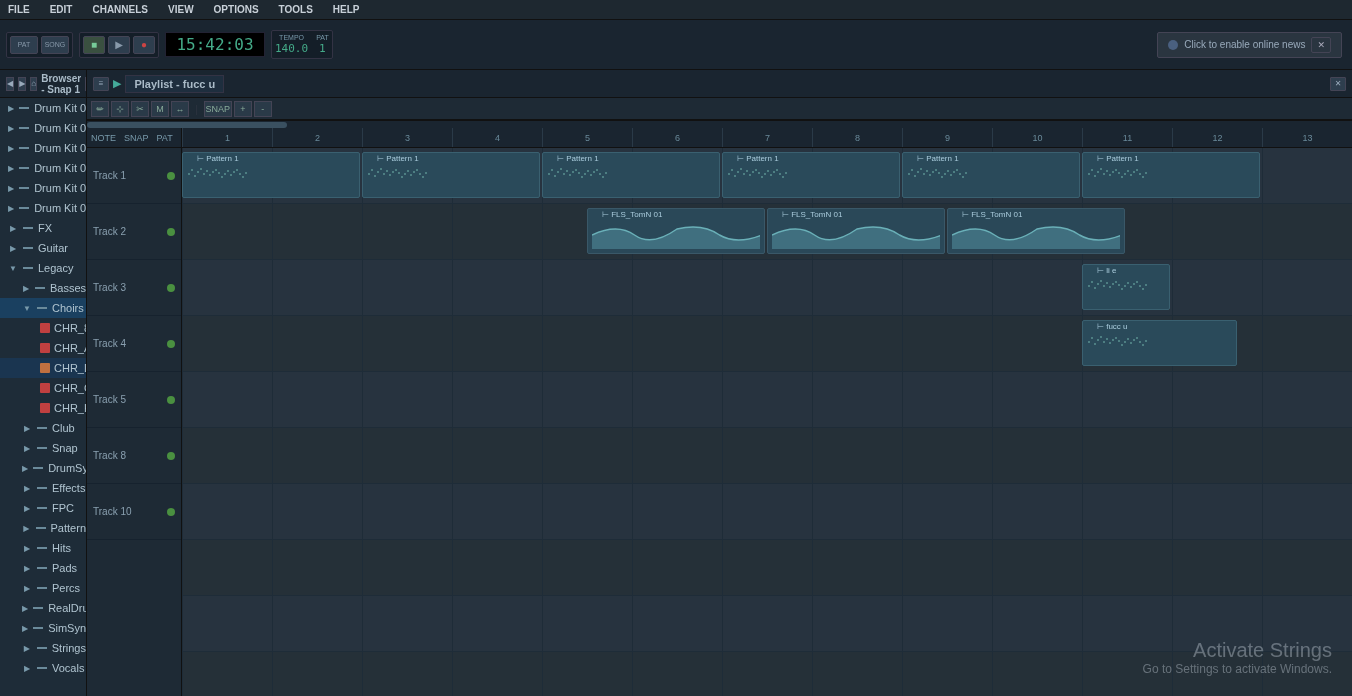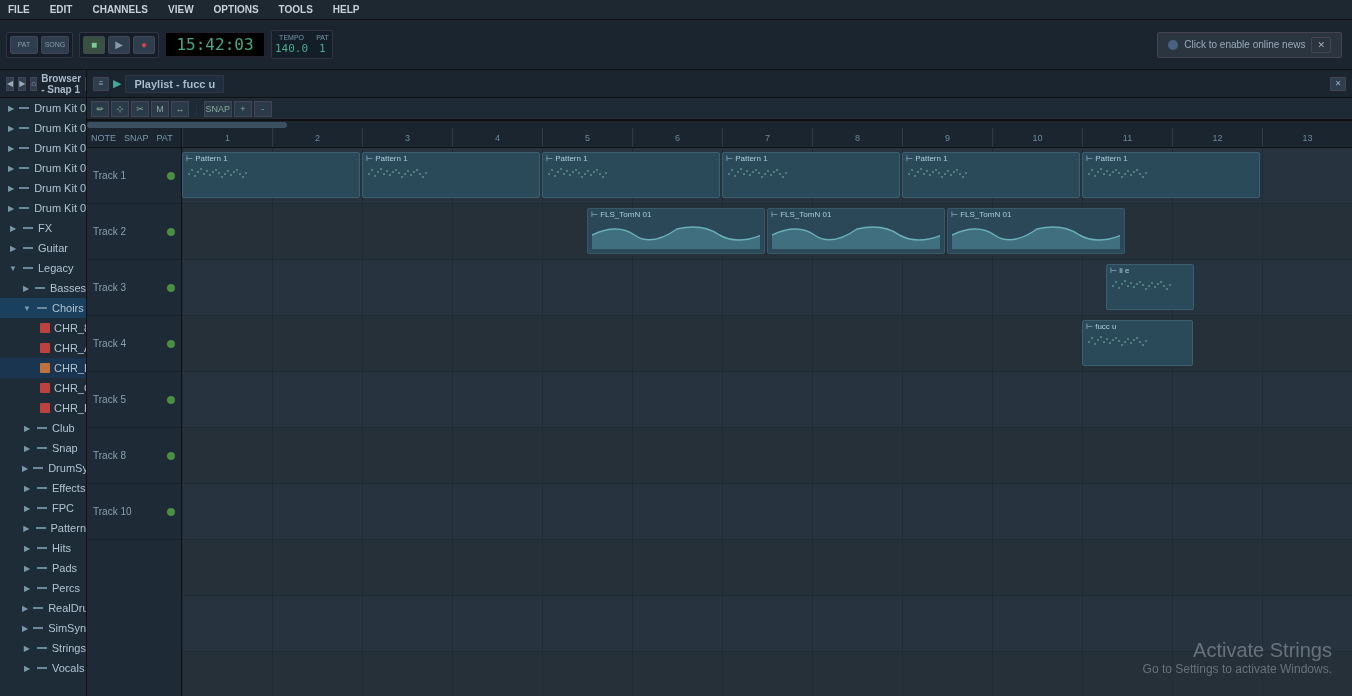--- a/index.html
+++ b/index.html
@@ -361,21 +361,21 @@
       border-radius: 2px;
       overflow: hidden;
     }
     .pattern-block-audio {
       background: #2a4858;
       border-color: #3a5868;
     }
     .pattern-label {
       font-size: 8px;
       color: #aaccdd;
-      padding: 1px 3px;
+      padding: 1px 14px;
       white-space: nowrap;
     }
     .pattern-notes {
       position: absolute;
       top: 12px;
       left: 0;
       right: 0;
       bottom: 0;
       overflow: hidden;
     }
@@ -983,21 +983,21 @@
               <div class="grid-line" style="left: 270px;"></div>
               <div class="grid-line" style="left: 360px;"></div>
               <div class="grid-line" style="left: 450px;"></div>
               <div class="grid-line" style="left: 540px;"></div>
               <div class="grid-line" style="left: 630px;"></div>
               <div class="grid-line" style="left: 720px;"></div>
               <div class="grid-line" style="left: 810px;"></div>
               <div class="grid-line" style="left: 900px;"></div>
               <div class="grid-line" style="left: 990px;"></div>
               <div class="grid-line" style="left: 1080px;"></div>
-              <div class="pattern-block" style="left: 900px; width: 88px; margin-left: 24px;">
+              <div class="pattern-block" style="left: 900px; width: 88px;">
                 <div class="pattern-label">⊢ li e</div>
                 <div class="pattern-notes">
                   <div class="note-dot" style="left: 5px; top: 8px;"></div>
                   <div class="note-dot" style="left: 8px; top: 4px;"></div>
                   <div class="note-dot" style="left: 11px; top: 10px;"></div>
                   <div class="note-dot" style="left: 14px; top: 6px;"></div>
                   <div class="note-dot" style="left: 17px; top: 3px;"></div>
                   <div class="note-dot" style="left: 20px; top: 8px;"></div>
                   <div class="note-dot" style="left: 23px; top: 5px;"></div>
                   <div class="note-dot" style="left: 26px; top: 9px;"></div>
@@ -1023,21 +1023,21 @@
               <div class="grid-line" style="left: 270px;"></div>
               <div class="grid-line" style="left: 360px;"></div>
               <div class="grid-line" style="left: 450px;"></div>
               <div class="grid-line" style="left: 540px;"></div>
               <div class="grid-line" style="left: 630px;"></div>
               <div class="grid-line" style="left: 720px;"></div>
               <div class="grid-line" style="left: 810px;"></div>
               <div class="grid-line" style="left: 900px;"></div>
               <div class="grid-line" style="left: 990px;"></div>
               <div class="grid-line" style="left: 1080px;"></div>
-              <div class="pattern-block" style="left: 900px; width: 111px;">
+              <div class="pattern-block" style="left: 900px; width: 155px;">
                 <div class="pattern-label">⊢ fucc u</div>
                 <div class="pattern-notes">
                   <div class="note-dot" style="left: 5px; top: 8px;"></div>
                   <div class="note-dot" style="left: 8px; top: 4px;"></div>
                   <div class="note-dot" style="left: 11px; top: 10px;"></div>
                   <div class="note-dot" style="left: 14px; top: 6px;"></div>
                   <div class="note-dot" style="left: 17px; top: 3px;"></div>
                   <div class="note-dot" style="left: 20px; top: 8px;"></div>
                   <div class="note-dot" style="left: 23px; top: 5px;"></div>
                   <div class="note-dot" style="left: 26px; top: 9px;"></div>

